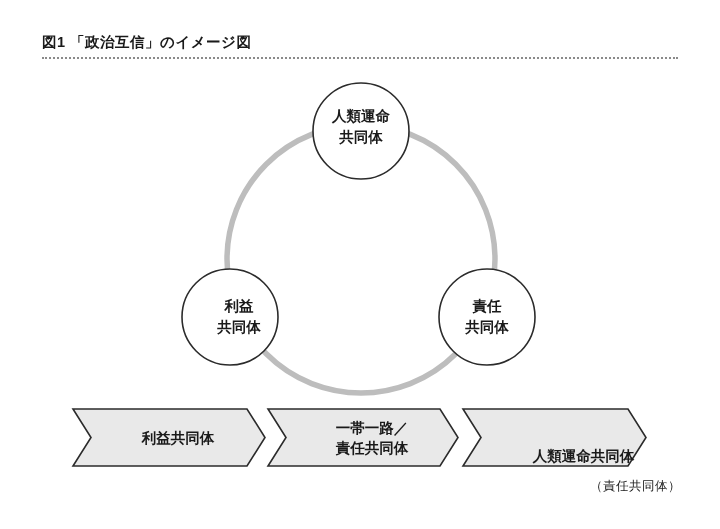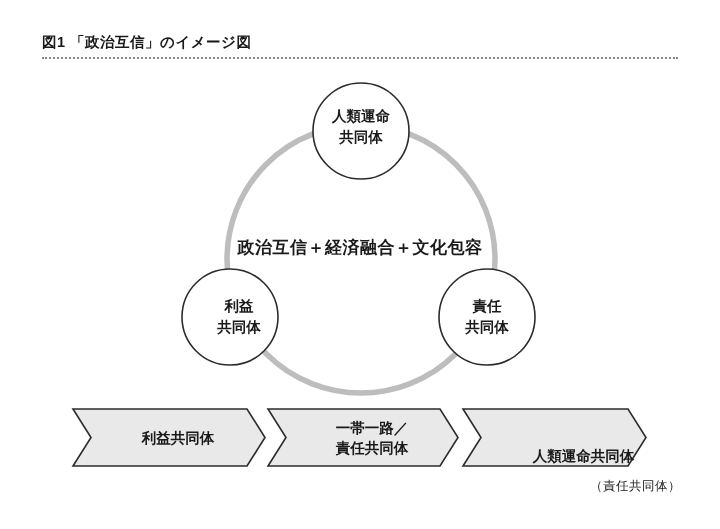--- a/index.html
+++ b/index.html
@@ -131,21 +131,20 @@
   </div>
   <div class="node-label" style="left:169px; top:296px;">
     <span>利益</span>
     <span>共同体</span>
   </div>
   <div class="node-label" style="left:417px; top:296px;">
     <span>責任</span>
     <span>共同体</span>
   </div>
 
-  <div class="center-label">政治互信＋経済融合＋文化包容</div>
 
   <div class="flow-label flow-label-1">
     <span>利益共同体</span>
   </div>
   <div class="flow-label flow-label-2">
     <span>一帯一路／</span>
     <span>責任共同体</span>
   </div>
   <div class="flow-label flow-label-3">
     <span>人類運命共同体</span>

